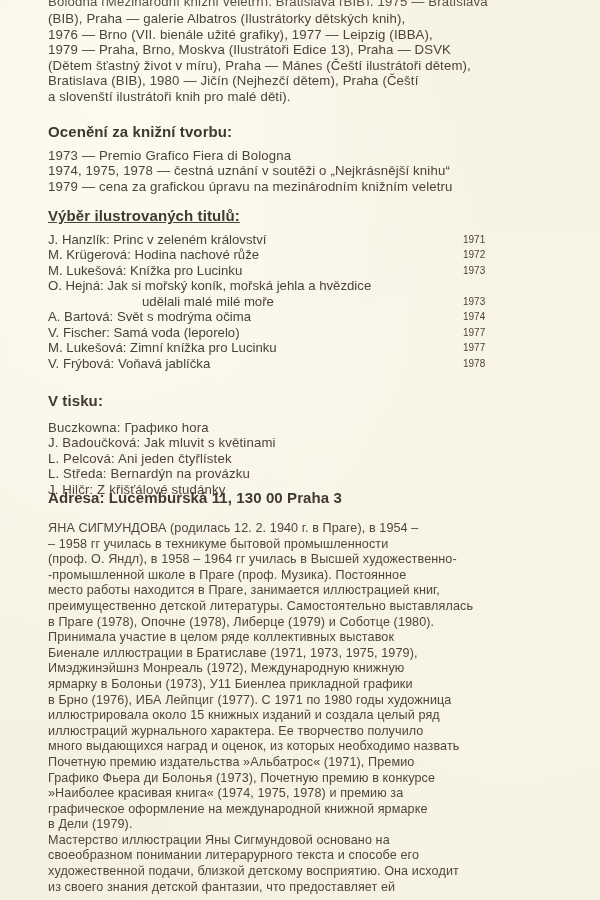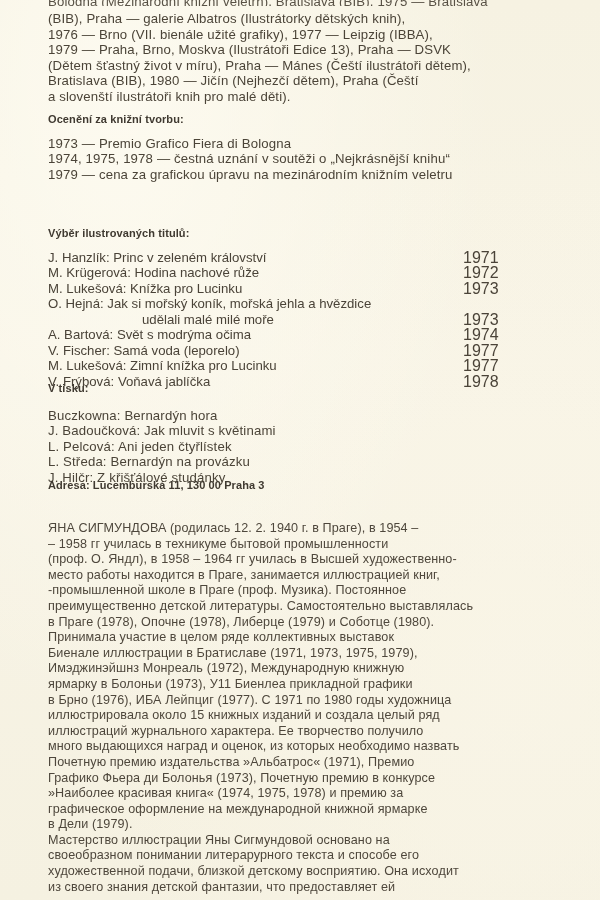--- a/index.html
+++ b/index.html
@@ -35,45 +35,46 @@
 
   
   .cz {
     font-size: 13.2px;
     line-height: 15.5px;
     letter-spacing: 0.15px;
     color: #4b4438;
     white-space: nowrap;
   }
   .cz-head {
-    font-size: 11px;
+    font-size: 15px;
     line-height: 15.5px;
     font-weight: bold;
     letter-spacing: 0.1px;
     color: #3f3930;
     white-space: nowrap;
+    margin-top: 12px;
   }
   .gap-sm { height: 8px; }
   .gap-md { height: 11px; }
 
   
   .titlerow {
     position: relative;
     height: 15.5px;
     line-height: 15.5px;
     font-size: 13.2px;
     white-space: nowrap;
   }
   .titlerow .t { display: inline-block; }
   .titlerow .t.indent { padding-left: 94px; }
   .titlerow .y {
     position: absolute;
     left: 415px;
     top: 0;
-    font-size: 16px;
+    font-size: 10px;
   }
 
   
   .ru {
     font-size: 12.6px;
     line-height: 15.6px;
     letter-spacing: 0.1px;
     color: #4e473c;
     white-space: nowrap;
   }
@@ -108,21 +109,21 @@
   </div>
 
   <div class="col" style="top:112px;">
     <div class="cz-head">Ocenění za knižní tvorbu:</div>
     <div class="gap-sm"></div>
     <div class="cz">1973  —  Premio Grafico Fiera di Bologna</div>
     <div class="cz">1974, 1975, 1978  —  čestná uznání v soutěži o „Nejkrásnější knihu“</div>
     <div class="cz">1979  —  cena za grafickou úpravu na mezinárodním knižním veletru</div>
   </div>
 
-  <div class="col" style="top:226px;">
+  <div class="col" style="top:196px;text-decoration:underline;">
     <div class="cz-head">Výběr ilustrovaných titulů:</div>
     <div class="gap-sm"></div>
 
     <div class="titlerow">
       <span class="t">J. Hanzlík: Princ v zeleném království</span>
       <span class="y">1971</span>
     </div>
     <div class="titlerow">
       <span class="t">M. Krügerová: Hodina nachové růže</span>
       <span class="y">1972</span>
@@ -153,37 +154,37 @@
     </div>
     <div class="titlerow">
       <span class="t">V. Frýbová: Voňavá jablíčka</span>
       <span class="y">1978</span>
     </div>
   </div>
 
   <div class="col" style="top:381px;">
     <div class="cz-head">V tisku:</div>
     <div class="gap-md"></div>
-    <div class="cz">Buczkowna: Bernardýn hora</div>
+    <div class="cz">Buczkowna: Графико hora</div>
     <div class="cz">J. Badoučková: Jak mluvit s květinami</div>
     <div class="cz">L. Pelcová: Ani jeden čtyřlístek</div>
     <div class="cz">L. Středa: Bernardýn na provázku</div>
     <div class="cz">J. Hilčr: Z křišťálové studánky</div>
   </div>
 
   <div class="col" style="top:478px;">
     <div class="cz-head">Adresa: Lucemburská 11, 130 00 Praha 3</div>
   </div>
 
   <div class="col" style="top:521px;">
     <div class="ru">ЯНА СИГМУНДОВА (родилась 12. 2. 1940 г. в Праге), в 1954 –</div>
     <div class="ru"> – 1958 гг училась в техникуме бытовой промышленности</div>
     <div class="ru">(проф. О. Яндл), в 1958 – 1964 гг училась в Высшей художественно-</div>
+    <div class="ru">-промышленной школе в Праге (проф. Музика). Постоянное</div>
     <div class="ru">место работы находится в Праге, занимается иллюстрацией книг,</div>
-    <div class="ru">-промышленной школе в Праге (проф. Музика). Постоянное</div>
     <div class="ru">преимущественно детской литературы. Самостоятельно выставлялась</div>
     <div class="ru">в Праге (1978), Опочне (1978), Либерце (1979) и Соботце (1980).</div>
     <div class="ru">Принимала участие в целом ряде коллективных выставок</div>
     <div class="ru">Биенале иллюстрации в Братиславе (1971, 1973, 1975, 1979),</div>
     <div class="ru">Имэджинэйшнз Монреаль (1972), Международную книжную</div>
     <div class="ru">ярмарку в Болоньи (1973), У11 Биенлеа прикладной графики</div>
     <div class="ru">в Брно (1976), ИБА Лейпциг (1977). С 1971 по 1980 годы художница</div>
     <div class="ru">иллюстрировала около 15 книжных изданий и создала целый ряд</div>
     <div class="ru">иллюстраций журнального характера. Ее творчество получило</div>
     <div class="ru">много выдающихся наград и оценок, из которых необходимо назвать</div>

